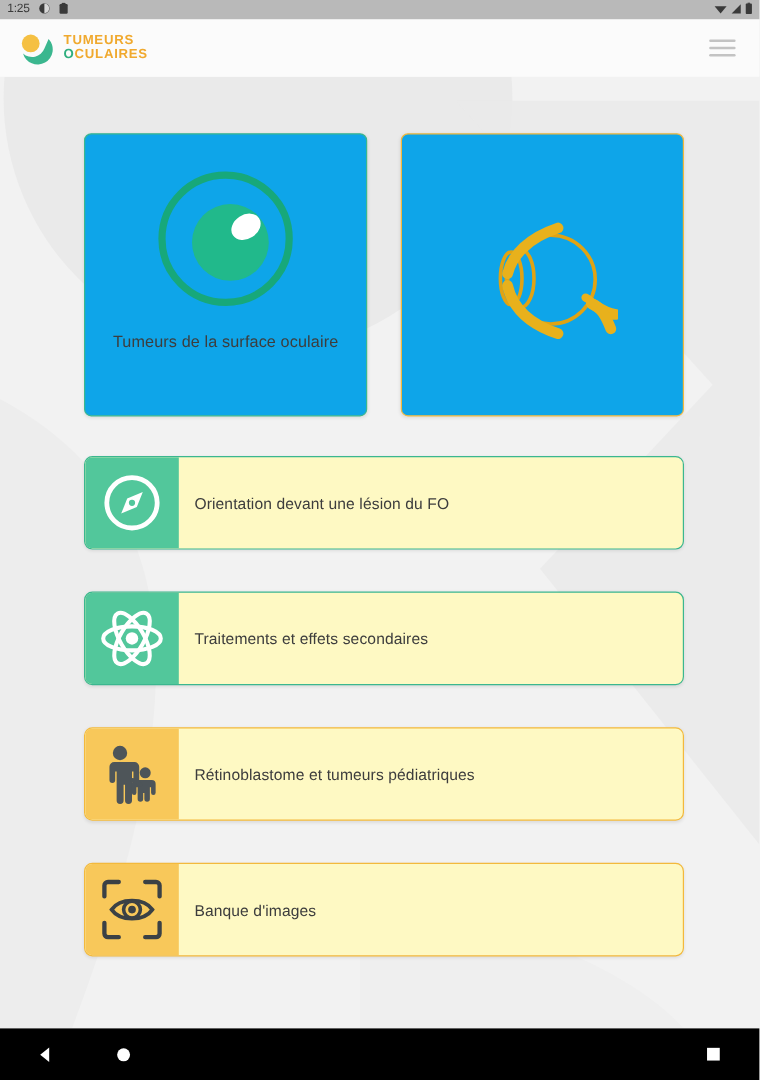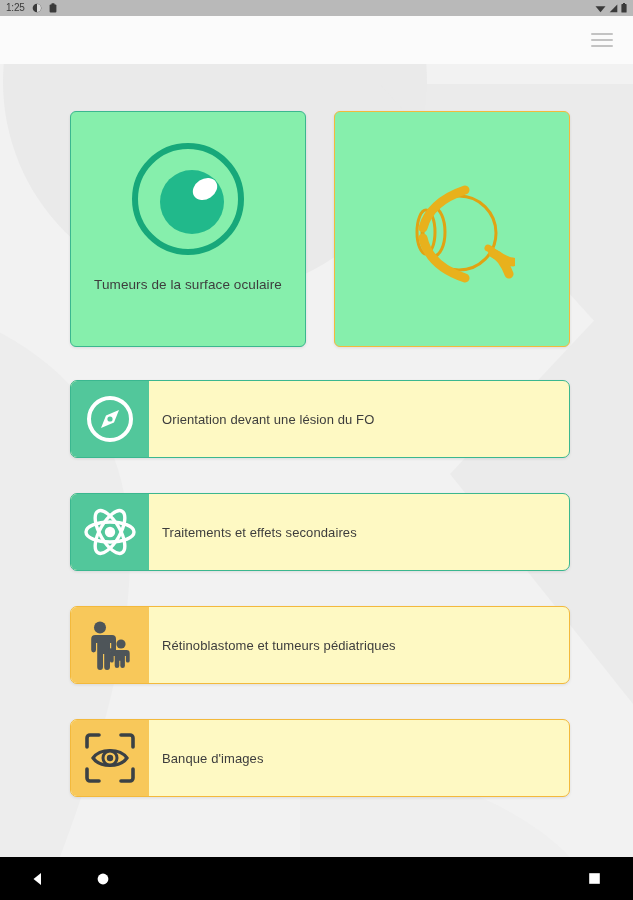--- a/index.html
+++ b/index.html
@@ -103,21 +103,21 @@
     padding: 47px 63px 0 70px;
   }
 
   .top-cards {
     display: flex;
     gap: 28px;
   }
   .big-card {
     width: 238px;
     height: 236px;
-    background: #86efac;
+    background: #0ea5e9;
     border-radius: 6px;
     display: flex;
     flex-direction: column;
     align-items: center;
     cursor: pointer;
     box-shadow: 0 1px 3px rgba(0,0,0,0.09);
   }
   .big-card.green { border: 1.6px solid #3bb78f; }
   .big-card.amber { border: 1.6px solid #f3b93c; }
   .big-card .card-icon {
@@ -220,20 +220,32 @@
     <span class="status-ico">
       <svg width="6" height="10" viewBox="0 0 6 10">
         <rect x="2" y="0" width="2" height="1.2" fill="#3a3a3a"></rect>
         <rect x="0.4" y="1" width="5.2" height="8.6" rx="0.7" fill="#3a3a3a"></rect>
       </svg>
     </span>
   </div>
 </div>
 
 <div class="app-bar">
+  <div class="logo-wrap">
+    <span class="logo-mark">
+      <svg width="34" height="34" viewBox="0 0 34 34">
+        <path d="M28.5 9.5 A12.6 12.6 0 1 1 7.2 21.5 A11 11 0 0 0 25 17.4 Z" fill="#3bb78f"></path>
+        <circle cx="13.6" cy="13.2" r="7.4" fill="#f5c043"></circle>
+      </svg>
+    </span>
+    <span class="logo-text">
+      <span class="logo-line">TUMEURS</span>
+      <span class="logo-line"><span class="teal">O</span><span>CULAIRES</span></span>
+    </span>
+  </div>
   <div class="menu-btn">
     <i></i>
     <i></i>
     <i></i>
   </div>
 </div>
 
 <div class="bg-decor">
   <svg width="633" height="793" viewBox="0 0 633 793">
     <circle cx="215" cy="18" r="212" fill="#eaeaea"></circle>

